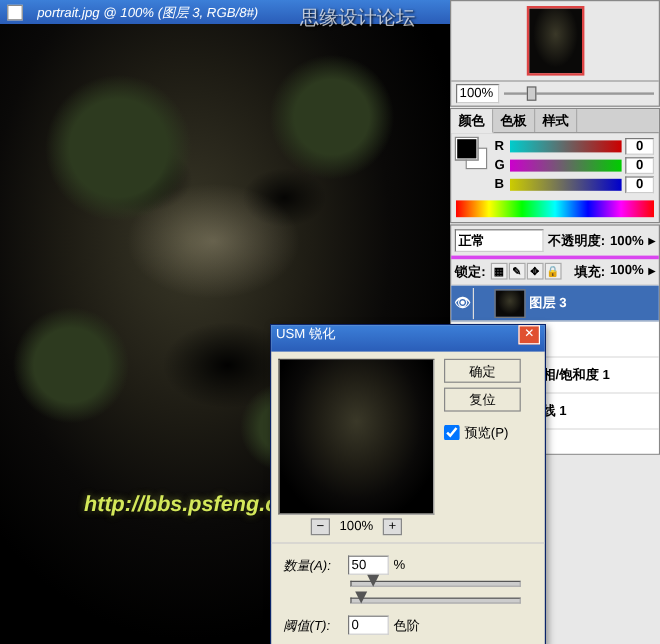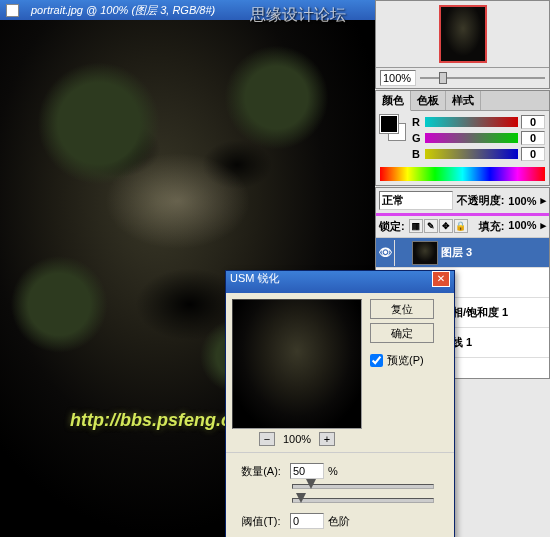--- a/index.html
+++ b/index.html
@@ -75,21 +75,21 @@
 .dialog-body { padding: 6px; display: flex; gap: 8px; }
 .preview-col { display: flex; flex-direction: column; align-items: center; gap: 3px; }
 .preview-box { width: 130px; height: 130px; border: 1px inset #999; background: radial-gradient(ellipse at 50% 40%, #3a3828 0%, #1e1c14 35%, #0a0908 60%, #000 80%); }
 .zoom-row { display: flex; align-items: center; gap: 8px; font-size: 10px; }
 .zoom-btn { width: 16px; height: 14px; border: 1px solid #888; background: #ddd; text-align: center; cursor: pointer; }
 .btn-col { display: flex; flex-direction: column; gap: 4px; }
 .dlg-btn { width: 64px; height: 20px; border: 1px solid #888; background: #ece9d8; cursor: pointer; }
 .chk-row { display: flex; align-items: center; gap: 4px; margin-top: 6px; }
 .sliders-sec { padding: 4px 10px 10px; border-top: 1px solid #ccc; }
 .slider-row { display: flex; align-items: center; gap: 4px; margin-top: 6px; }
-.slider-label { width: 50px; text-align: center; }
+.slider-label { width: 50px; text-align: left; font-style: italic; }
 .slider-input { width: 34px; border: 1px inset #ccc; background: #fff; text-align: left; padding: 1px 2px; }
 .slider-unit { width: 26px; }
 .slider-track { height: 14px; position: relative; margin: 0 10px 0 56px; }
 .slider-track::before { content: ''; position: absolute; left: 0; right: 0; top: 5px; height: 3px; background: #ccc; border: 1px inset #aaa; }
 .slider-handle { position: absolute; top: 0; width: 0; height: 0; border-left: 5px solid transparent; border-right: 5px solid transparent; border-top: 10px solid #555; }
 </style>
 </head>
 <body>
 
 <div class="doc-window">
@@ -214,22 +214,22 @@
   <div class="dialog-body">
     <div class="preview-col">
       <div class="preview-box"></div>
       <div class="zoom-row">
         <div class="zoom-btn">−</div>
         <span>100%</span>
         <div class="zoom-btn">+</div>
       </div>
     </div>
     <div class="btn-col">
+      <button class="dlg-btn">确定</button>
       <button class="dlg-btn">复位</button>
-      <button class="dlg-btn">确定</button>
       <div class="chk-row">
         <input type="checkbox" checked="" style="">
         <span>预览(P)</span>
       </div>
     </div>
   </div>
   <div class="sliders-sec">
     <div class="slider-row">
       <span class="slider-label">数量(A):</span>
       <input class="slider-input" value="50" style="">

